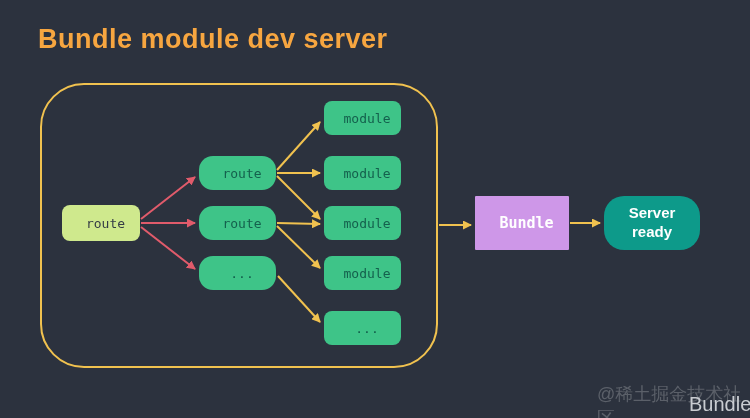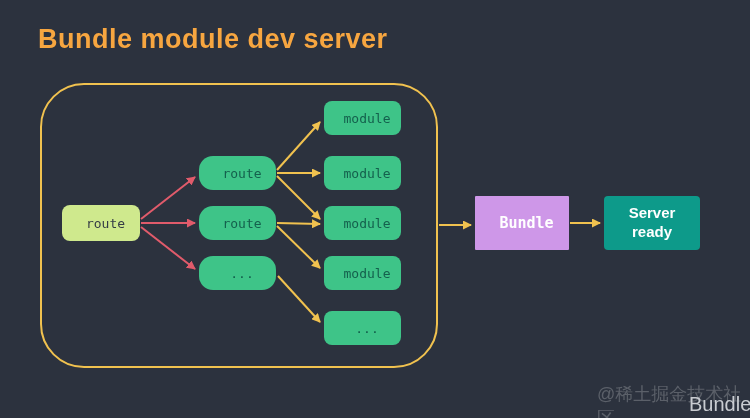--- a/index.html
+++ b/index.html
@@ -79,21 +79,21 @@
     width: 94px; height: 54px;
     border-radius: 1px;
     background: var(--bundle-bg);
     color: var(--bundle-text);
     font-weight: 700;
     font-size: 15px;
   }
   .server {
     left: 604px; top: 196px;
     width: 96px; height: 54px;
-    border-radius: 4px;
+    border-radius: 20px;
     background: var(--server-bg);
     color: var(--server-text);
     font-family: "Liberation Sans", sans-serif;
     font-weight: 700;
     font-size: 15px;
     line-height: 1.25;
     padding: 0 18px;
   }
   .arrows {
     position: absolute;

